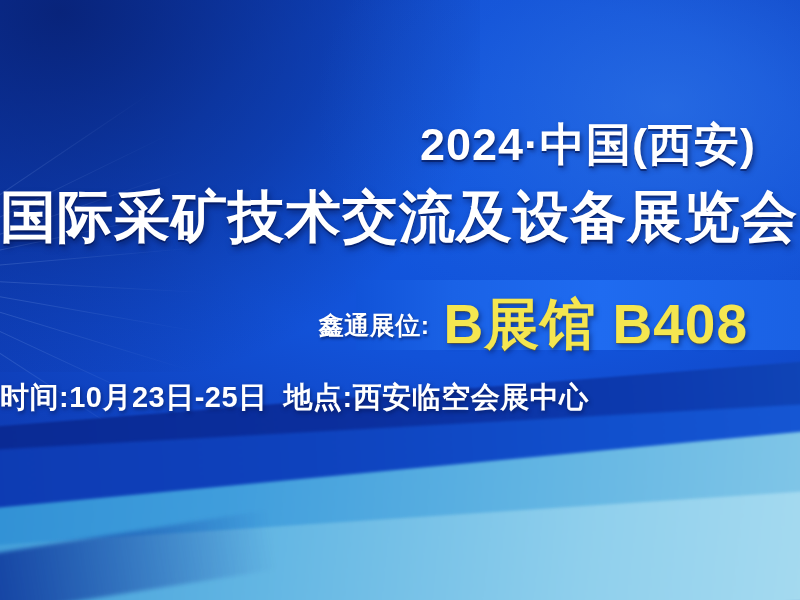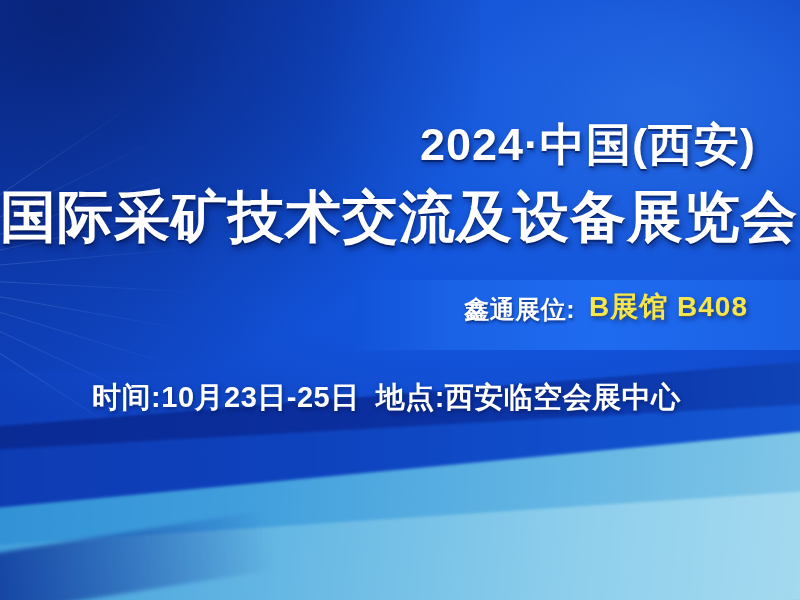--- a/index.html
+++ b/index.html
@@ -174,54 +174,53 @@
       0 2px 0 rgba(4,20,80,0.55),
       2px 4px 6px rgba(3,16,70,0.55);
     white-space: nowrap;
   }
 
   .booth-row {
     position: absolute;
     right: 52px;
     top: 288px;
     display: flex;
-    align-items: flex-end;
+    align-items: center;
     gap: 14px;
     white-space: nowrap;
   }
   .booth-label {
     color: #ffffff;
     font-size: 25px;
     font-weight: 700;
     letter-spacing: 0.5px;
     text-shadow: 1px 2px 3px rgba(3,16,70,0.6);
   }
   .booth-value {
     color: #f4e650;
-    font-size: 28px;
+    font-size: 55px;
     font-weight: 700;
     letter-spacing: 1px;
     text-shadow:
       0 1px 0 rgba(120,95,10,0.55),
       2px 3px 5px rgba(5,25,90,0.55);
   }
 
   .meta-row {
     position: absolute;
     left: 0;
     right: 56px;
     top: 378px;
-    text-align: center;
+    text-align: left;
     color: #ffffff;
     font-size: 29px;
     font-weight: 700;
     letter-spacing: 0.5px;
     white-space: nowrap;
     text-shadow: 1px 2px 4px rgba(3,16,70,0.6);
-    padding-left: 29px;
   }
   .meta-gap { display: inline-block; width: 16px; }
 </style>
 </head>
 <body>
 
 <div id="poster">
 
   <div class="bg-base"></div>
   <div class="bg-topleft-dark"></div>

